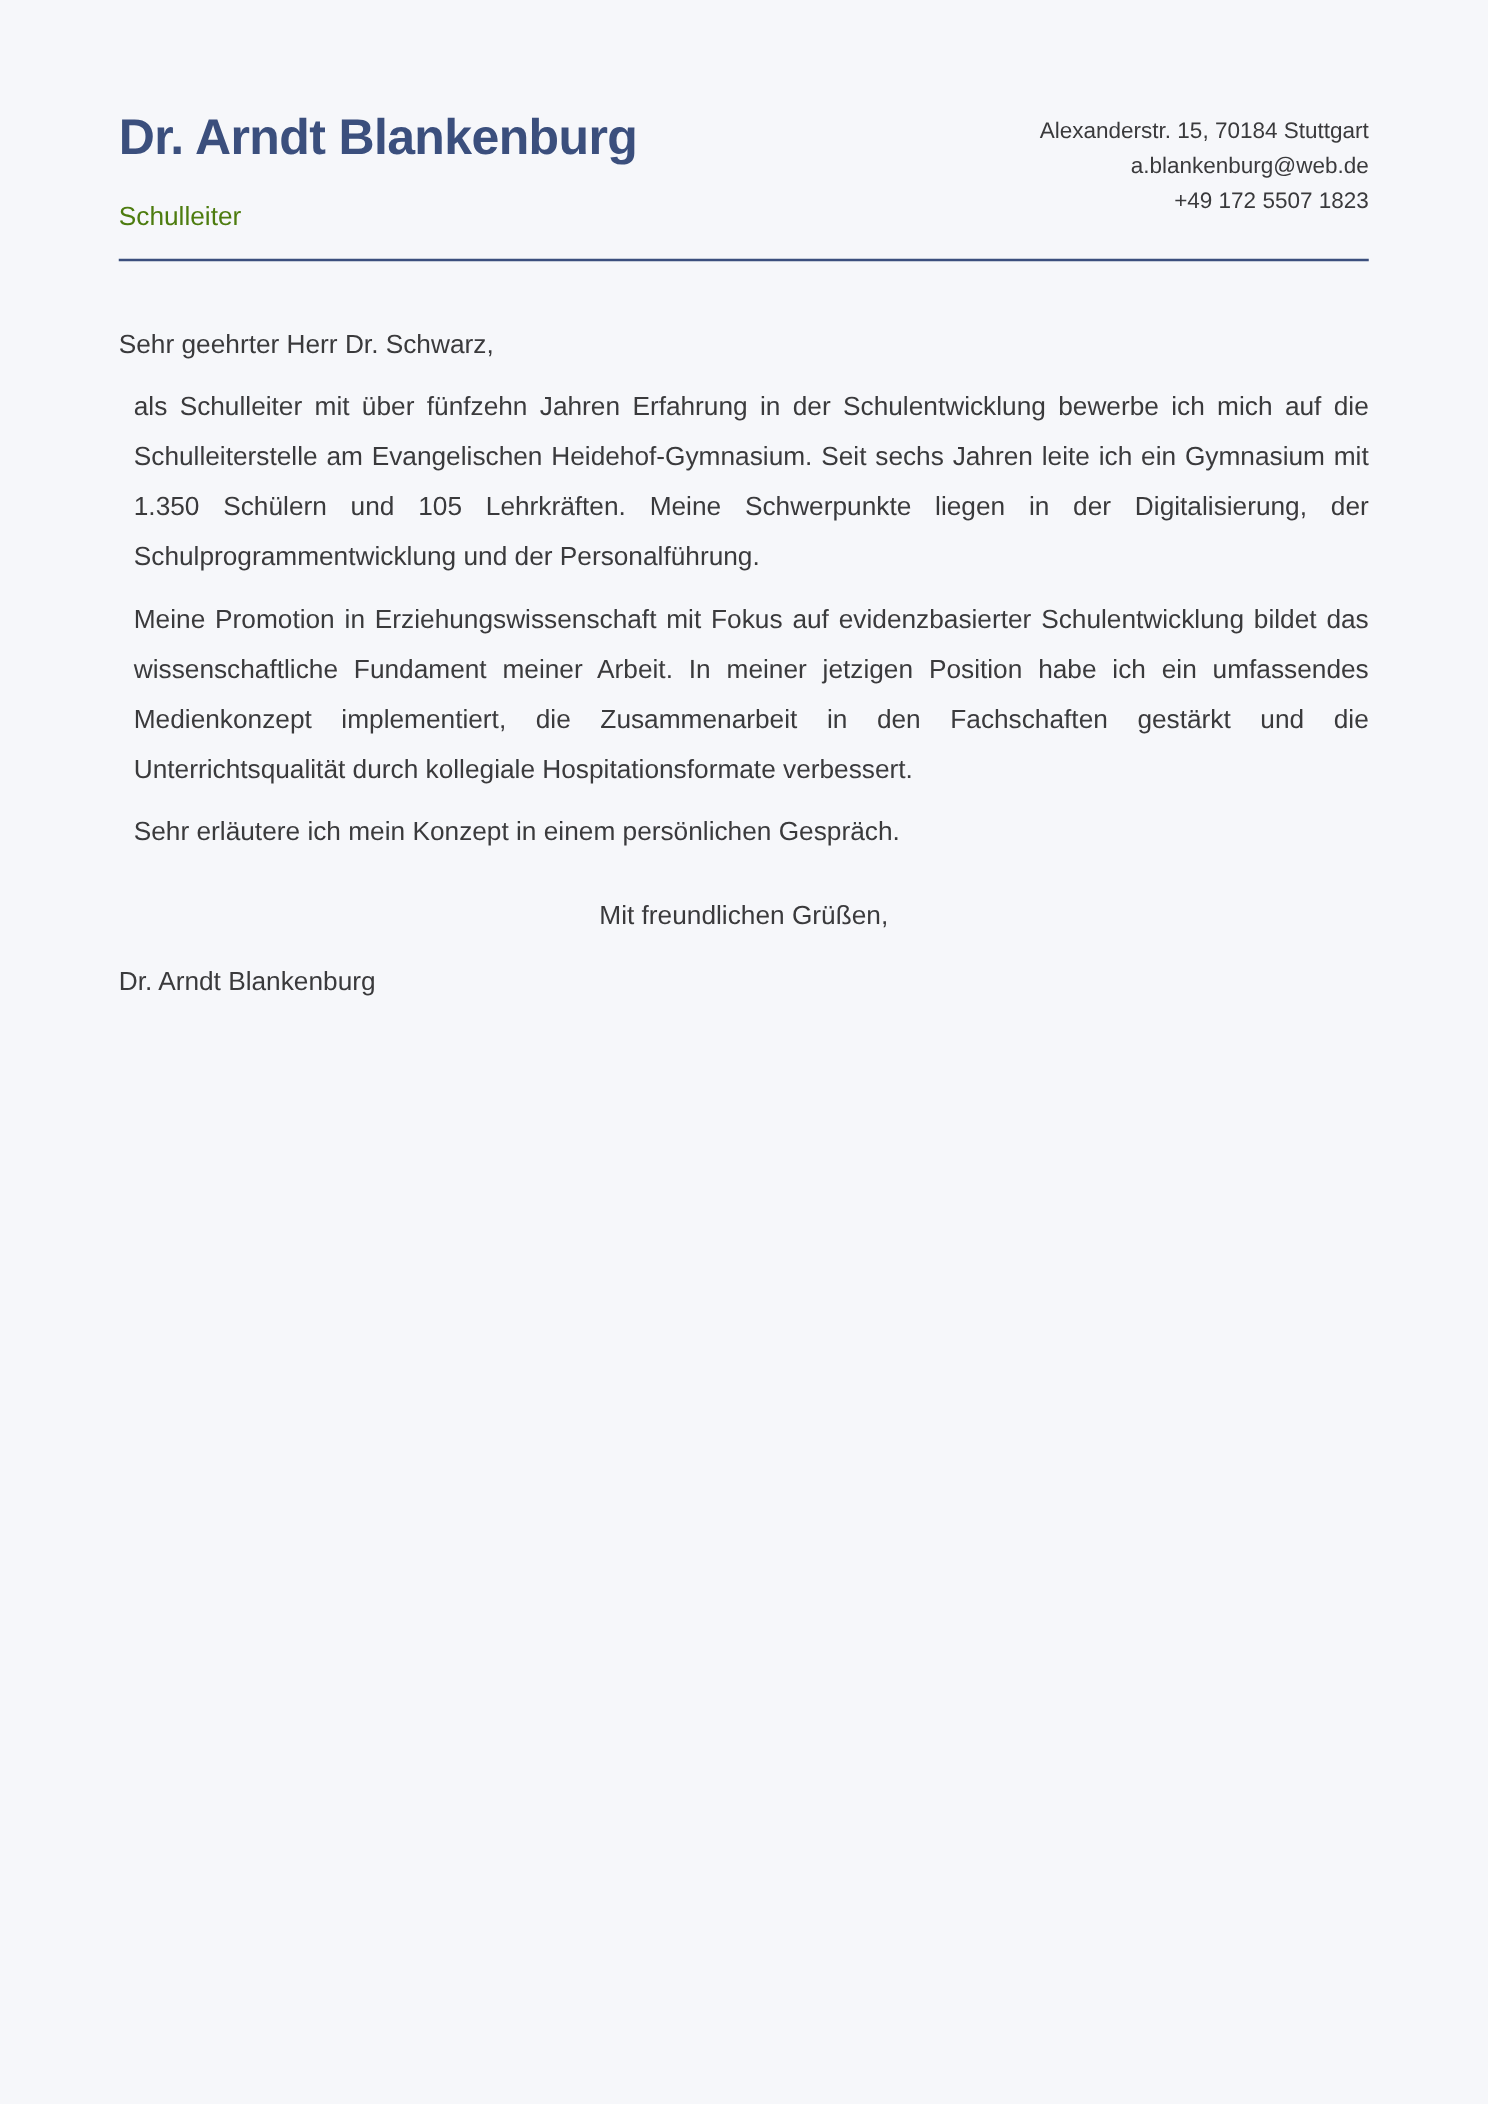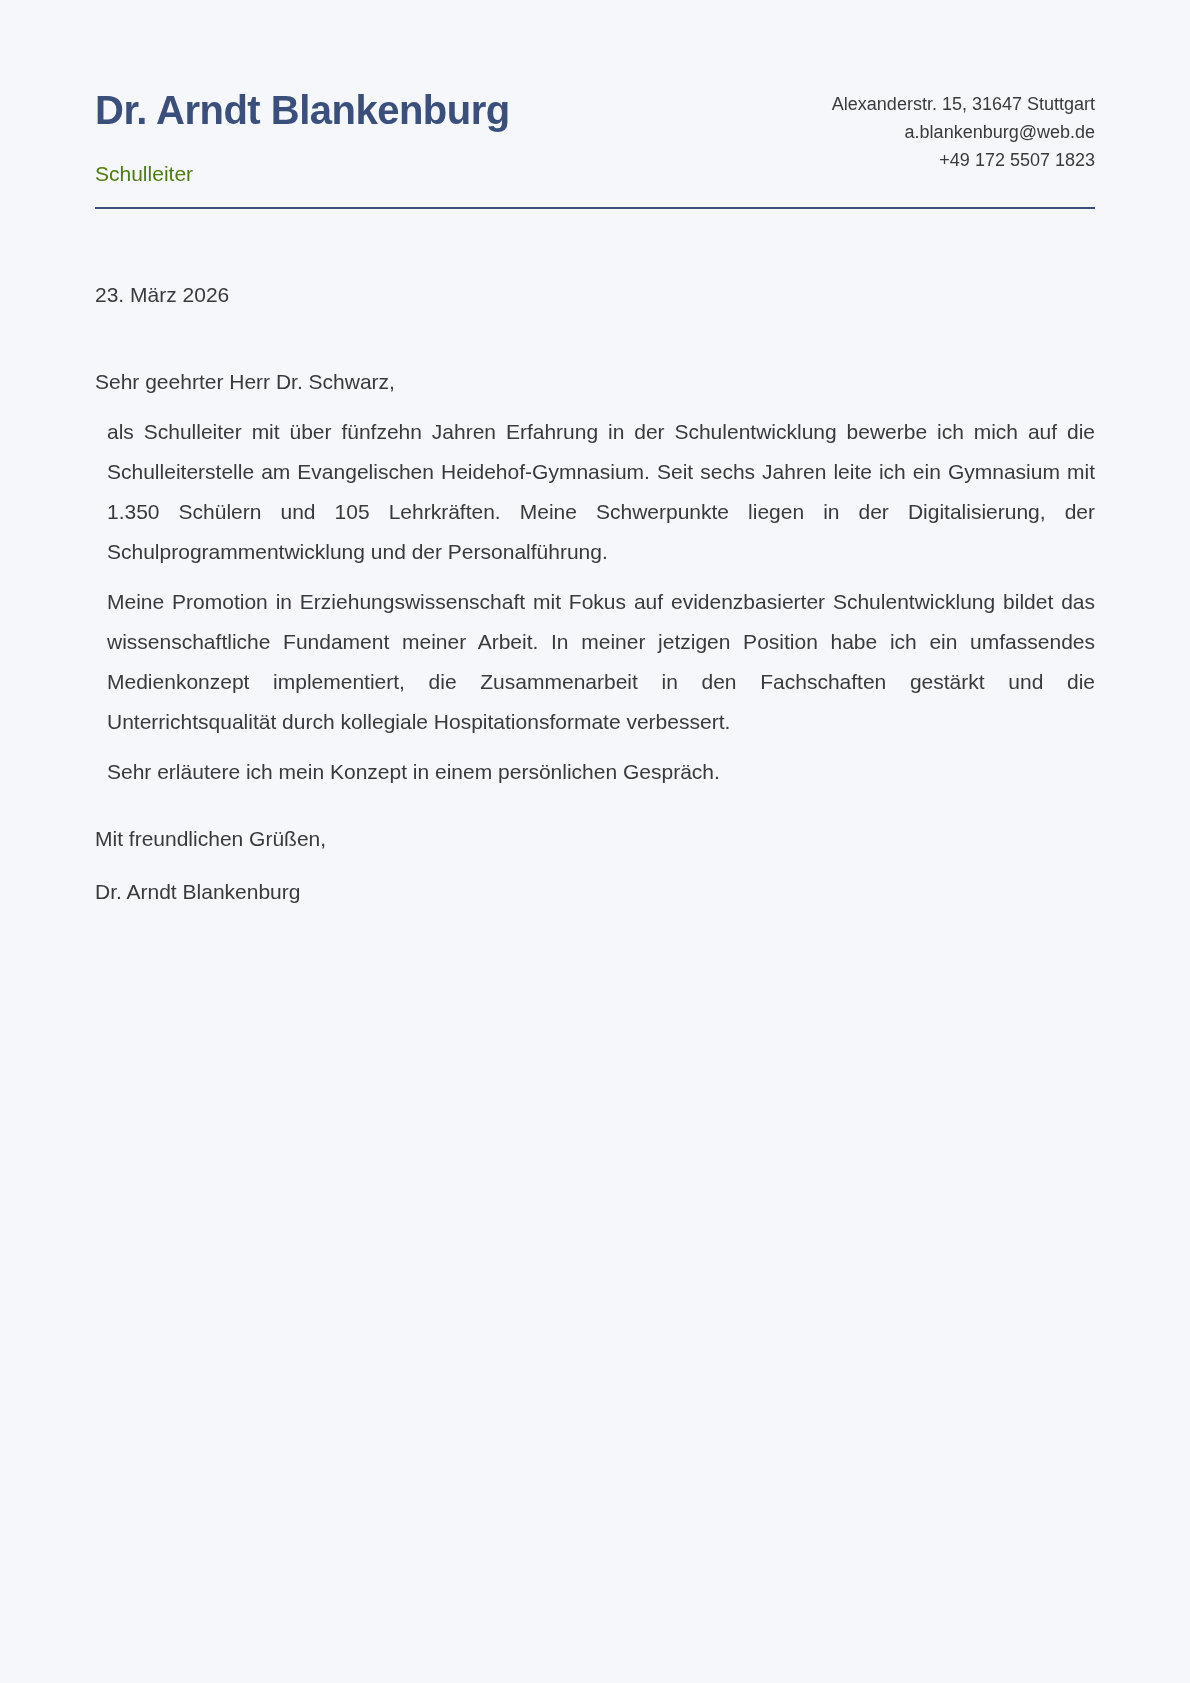--- a/index.html
+++ b/index.html
@@ -80,47 +80,47 @@
   .body-paragraph {
     margin: 10px 0 0 12px;
     font-size: 21px;
     line-height: 40px;
     text-align: justify;
   }
   .valediction {
     margin-top: 27px;
     font-size: 21px;
     line-height: 40px;
+    text-align: center;
   }
   .signature {
     margin-top: 13px;
     font-size: 21px;
     line-height: 40px;
   }
 </style>
 </head>
 <body>
 
 <div class="page">
 
   <header class="letterhead">
     <div class="identity">
       <h1 class="sender-name">Dr. Arndt Blankenburg</h1>
       <div class="sender-role">Schulleiter</div>
     </div>
     <div class="contact-block">
-      <div>Alexanderstr. 15, 31647 Stuttgart</div>
+      <div>Alexanderstr. 15, 70184 Stuttgart</div>
       <div>a.blankenburg@web.de</div>
       <div>+49 172 5507 1823</div>
     </div>
   </header>
 
   <hr class="rule">
 
-  <div class="letter-date">23. März 2026</div>
 
 
   <div class="salutation">Sehr geehrter Herr Dr. Schwarz,</div>
 
   <p class="body-paragraph">als Schulleiter mit über fünfzehn Jahren Erfahrung in der Schulentwicklung bewerbe ich mich auf die Schulleiterstelle am Evangelischen Heidehof-Gymnasium. Seit sechs Jahren leite ich ein Gymnasium mit 1.350 Schülern und 105 Lehrkräften. Meine Schwerpunkte liegen in der Digitalisierung, der Schulprogrammentwicklung und der Personalführung.</p>
 
   <p class="body-paragraph">Meine Promotion in Erziehungswissenschaft mit Fokus auf evidenzbasierter Schulentwicklung bildet das wissenschaftliche Fundament meiner Arbeit. In meiner jetzigen Position habe ich ein umfassendes Medienkonzept implementiert, die Zusammenarbeit in den Fachschaften gestärkt und die Unterrichtsqualität durch kollegiale Hospitationsformate verbessert.</p>
 
 
   <p class="body-paragraph">Sehr erläutere ich mein Konzept in einem persönlichen Gespräch.</p>

